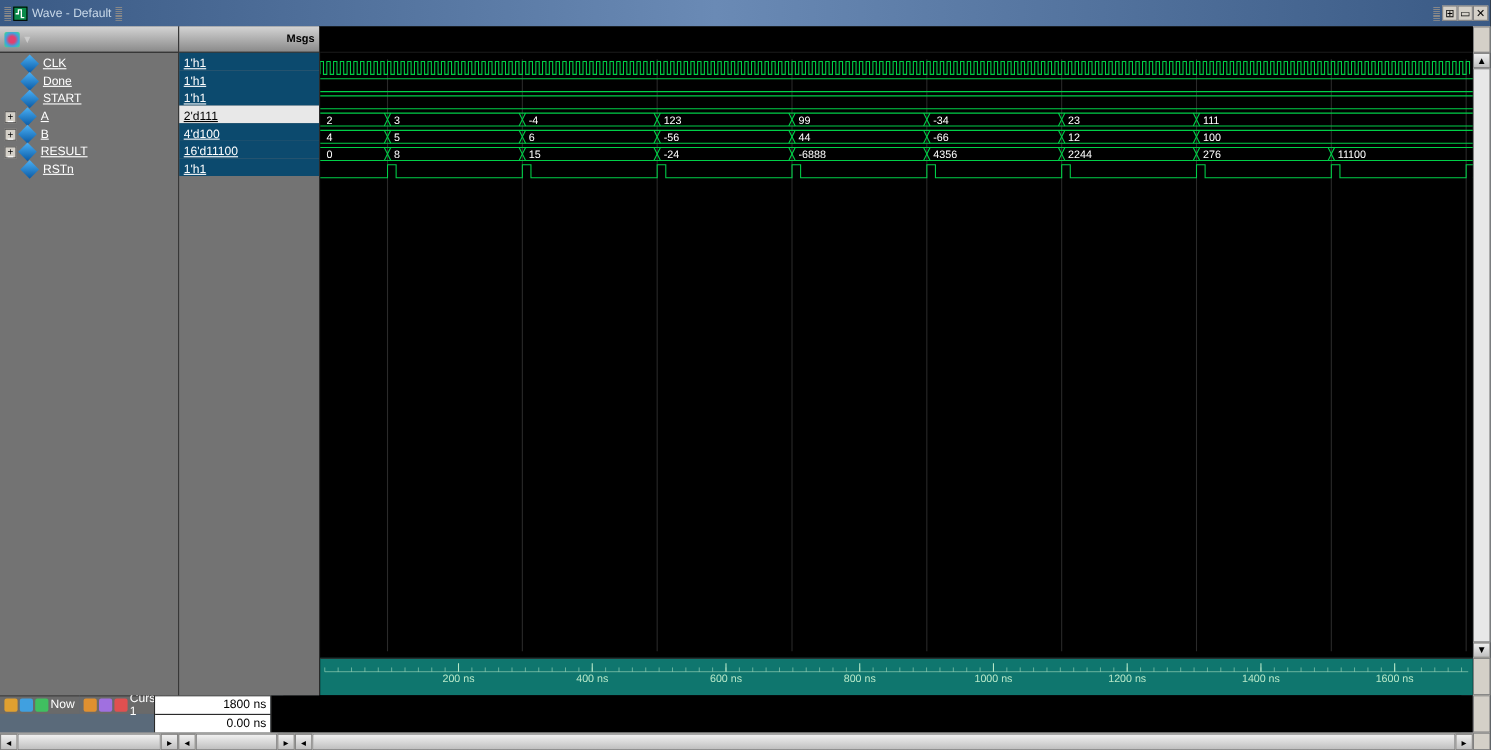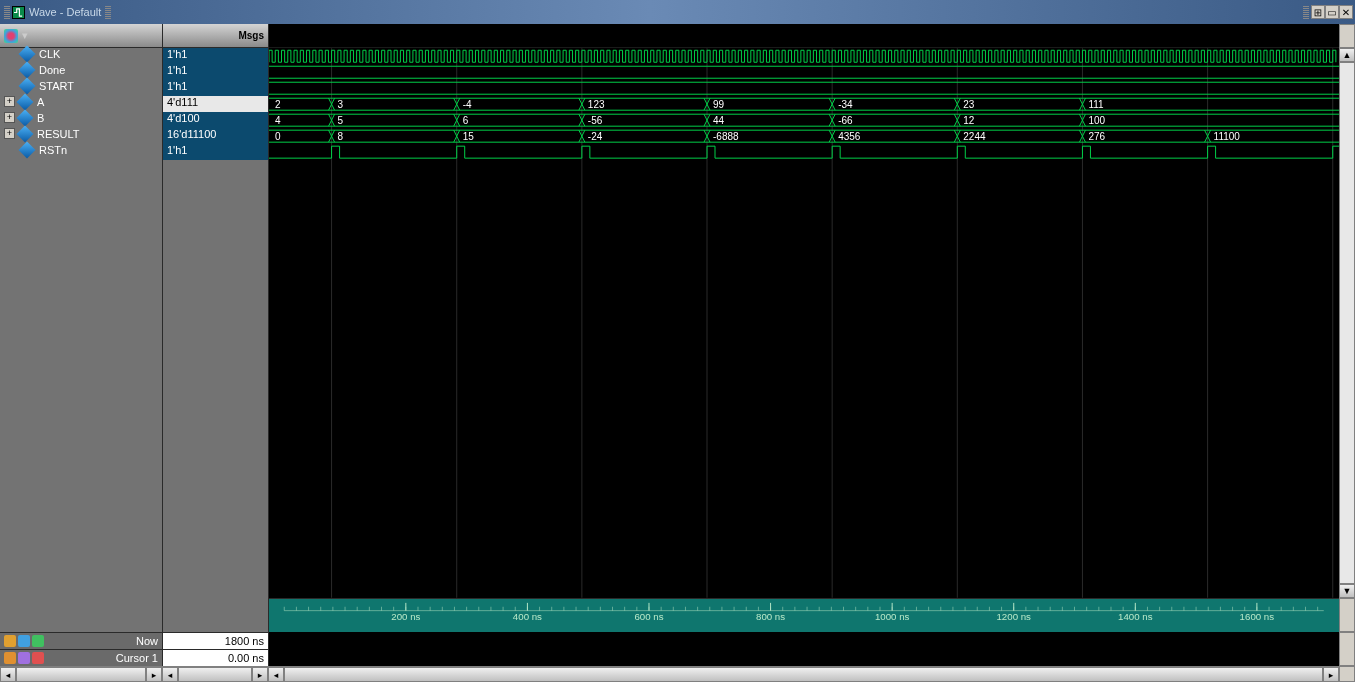--- a/index.html
+++ b/index.html
@@ -8,30 +8,30 @@
 .title-bar .icon { width: 13px; height: 13px; background: #0a8a4a; border: 1px solid #000; margin-right: 4px; display: flex; align-items: center; justify-content: center; }
 .title-bar .icon svg { width: 9px; height: 9px; }
 .title-bar .title-text { flex: 0 0 auto; }
 .title-bar .spacer { flex: 1; }
 .title-bar .win-btns { display: flex; gap: 0; }
 .title-bar .win-btn { width: 14px; height: 14px; background: #d4d0c8; border: 1px solid #808080; display: flex; align-items: center; justify-content: center; font-family: Arial; font-size: 10px; cursor: pointer; color: #000; }
 .drag-handle { display: inline-block; width: 6px; height: 13px; background: repeating-linear-gradient(0deg, #888 0 1px, transparent 1px 2px); margin: 0 2px; }
 
 .main-area { display: flex; height: 608px; position: relative; }
 .col-names { width: 162px; background: #737373; display: flex; flex-direction: column; }
-.col-msgs { width: 106px; background: #737373; display: flex; flex-direction: column; border-left: 1px solid #2a2a2a; }
+.col-msgs { width: 128px; background: #737373; display: flex; flex-direction: column; border-left: 1px solid #2a2a2a; }
 .col-wave { flex: 1; background: #000; position: relative; border-left: 1px solid #2a2a2a; overflow: hidden; }
 .right-scroll { width: 16px; background: #d4d0c8; display: flex; flex-direction: column; }
 
 .hdr-bar { height: 24px; background: linear-gradient(#d4d4d4, #8a8a8a); border-bottom: 1px solid #2a2a2a; display: flex; align-items: center; justify-content: center; color: #000; font-weight: bold; font-size: 10px; }
 .hdr-bar.left { justify-content: flex-start; padding-left: 4px; }
 .hdr-bar.right { justify-content: flex-end; padding-right: 4px; }
 .hdr-bar .logo-icon { width: 14px; height: 14px; background: radial-gradient(circle, #e04070 30%, #40a0e0 60%, #40e080 100%); border-radius: 2px; }
 
-.row { height: 16px; display: flex; align-items: flex-start; font-size: 11px; }
+.row { height: 16px; display: flex; align-items: flex-end; font-size: 11px; text-decoration: underline; }
 .row.names { color: #fff; padding-left: 4px; }
 .row.msgs { color: #fff; background: #0c4a6e; padding-left: 4px; }
 .row.names .exp-box { width: 11px; height: 11px; background: #d4d0c8; border: 1px solid #555; display: inline-flex; align-items: center; justify-content: center; font-size: 9px; color: #000; margin-right: 2px; line-height: 1; cursor: pointer; }
 .row.names .exp-spacer { width: 13px; display: inline-block; margin-right: 2px; }
 .row.names .sig-icon { width: 12px; height: 12px; transform: rotate(45deg); background: linear-gradient(135deg, #4ab0f5, #0a5aa5); margin: 0 6px 0 2px; }
 .row.names .sig-label { white-space: nowrap; }
 .row.msgs.hilite { background: #e8e8e8; color: #000; }
 
 .names-fill { flex: 1; background: #737373; }
 .names-bot-toolbar { height: 17px; background: #6a6a6a; border-top: 1px solid #2a2a2a; display: flex; align-items: center; padding: 0 4px; gap: 2px; color: #fff; justify-content: flex-end; }
@@ -133,21 +133,21 @@
       </div>
     <div class="names-fill"></div>
   </div>
 
   <div class="col-msgs">
     <div class="hdr-bar right">Msgs</div>
     <div id="sig-values">
         <div class="row msgs">1'h1</div>
         <div class="row msgs">1'h1</div>
         <div class="row msgs">1'h1</div>
-        <div class="row msgs hilite">4'd111</div>
+        <div class="row msgs hilite">2'd111</div>
         <div class="row msgs">4'd100</div>
         <div class="row msgs">16'd11100</div>
         <div class="row msgs">1'h1</div>
       </div>
     <div class="names-fill"></div>
   </div>
 
   <div class="col-wave">
     <div class="hdr-bar" style="background:#000;border-bottom:1px solid #1a1a1a"></div>
     <div class="wave-body">
@@ -358,21 +358,21 @@
   <div class="right-scroll">
     <div style="height:24px;background:#d4d0c8;border:1px solid #808080"></div>
     <div class="btn">▲</div>
     <div class="track-v"></div>
     <div class="btn">▼</div>
     <div style="height:34px;background:#d4d0c8;border:1px solid #808080"></div>
   </div>
 </div>
 
 <div style="display:flex;height:34px">
-  <div style="width:162px;display:flex;flex-direction:column">
+  <div style="width:140px;display:flex;">
     <div class="names-bot-toolbar">
       <div class="icons">
         <span style="background:#e0a030"></span>
         <span style="background:#40a0e0"></span>
         <span style="background:#40c060"></span>
       </div>
       <span>Now</span>
     </div>
     <div class="names-bot-toolbar">
       <div class="icons">

